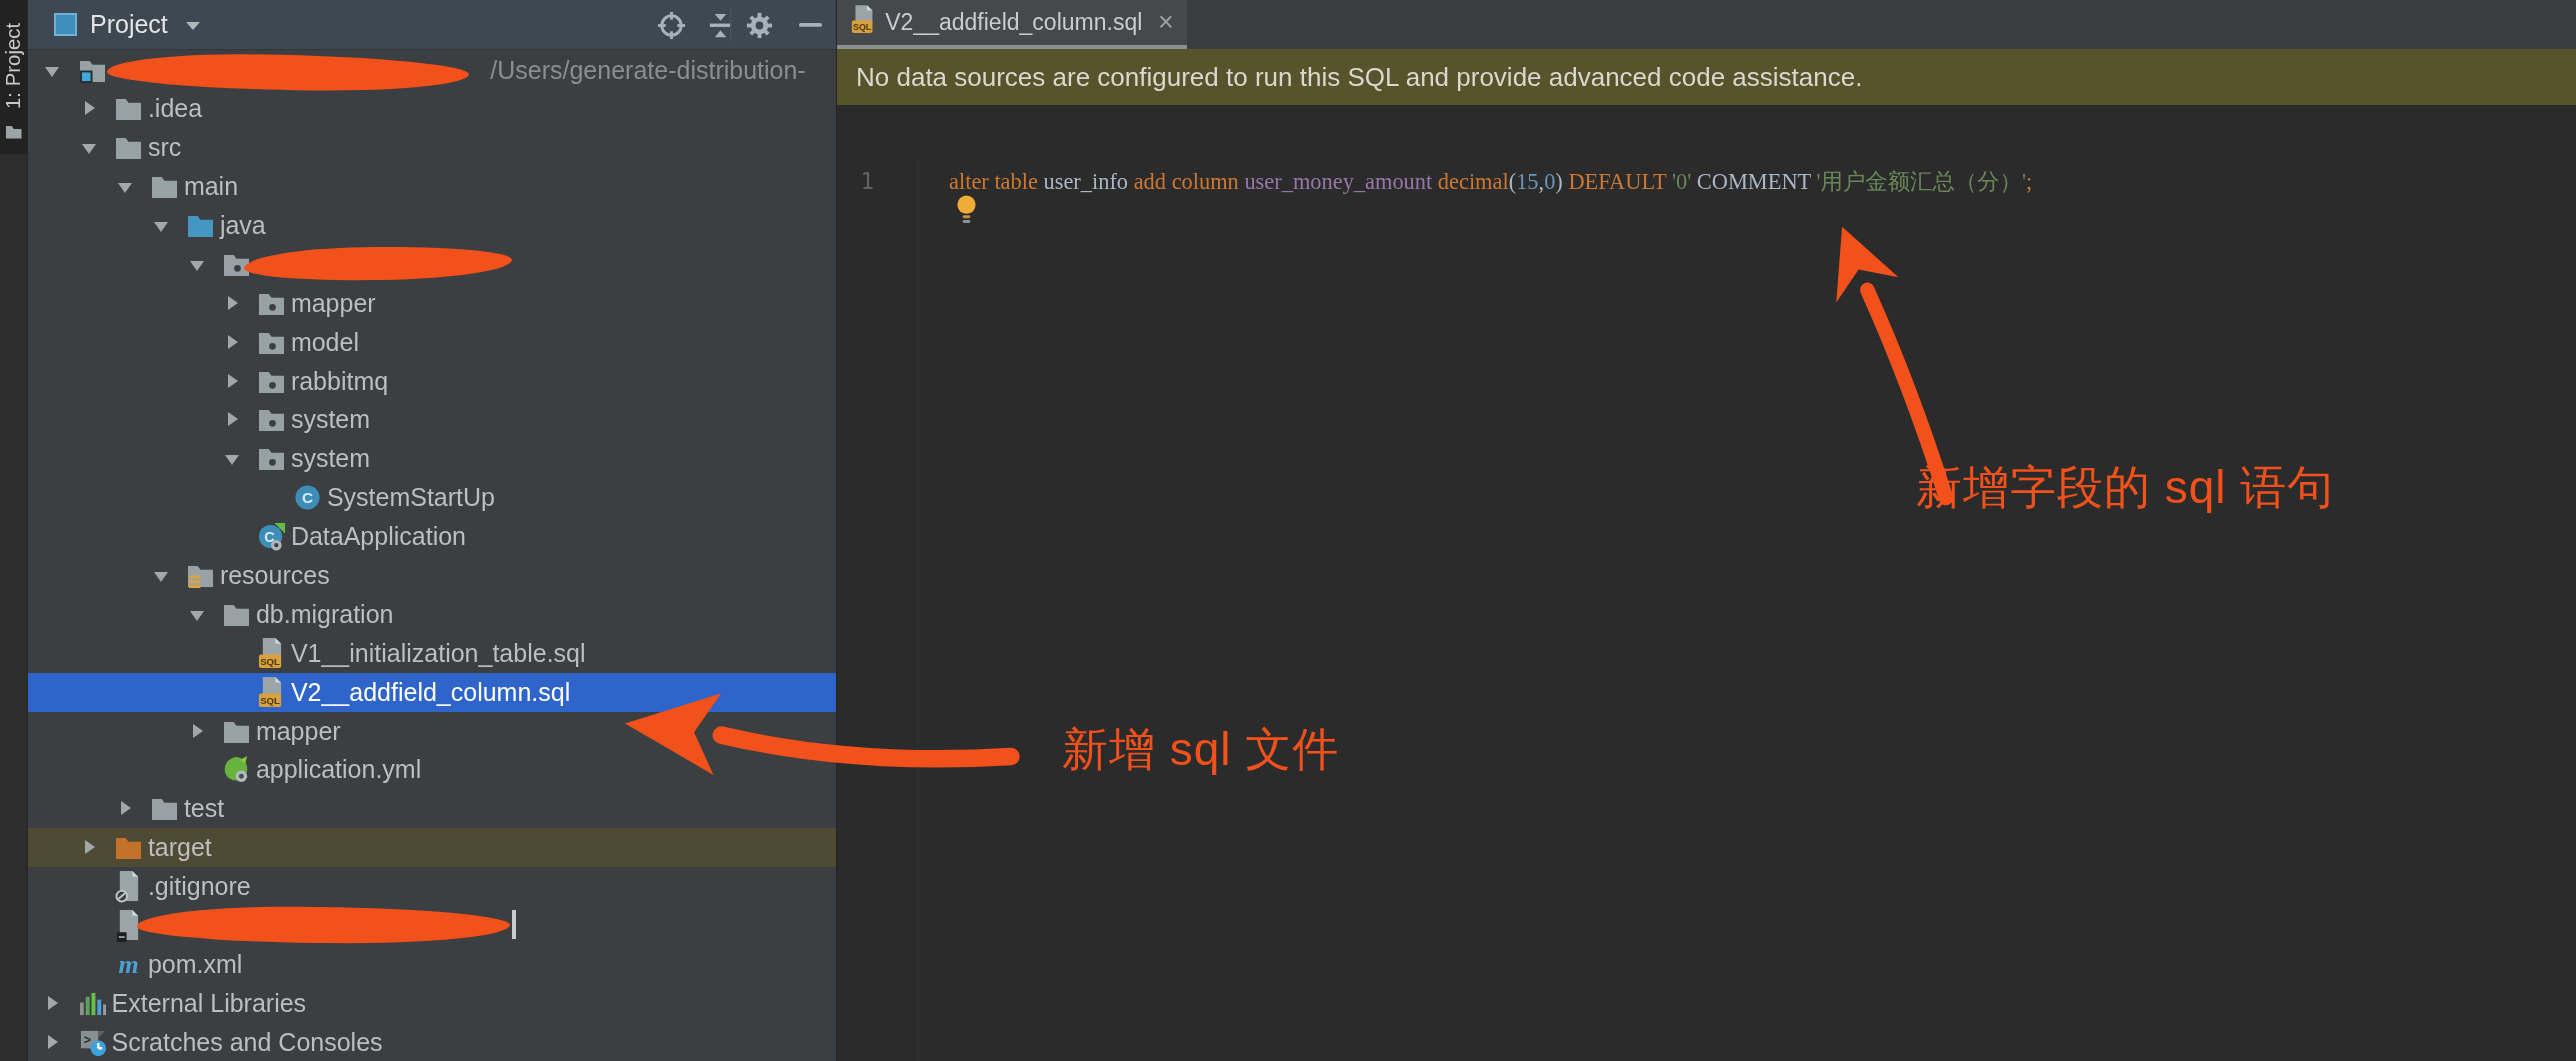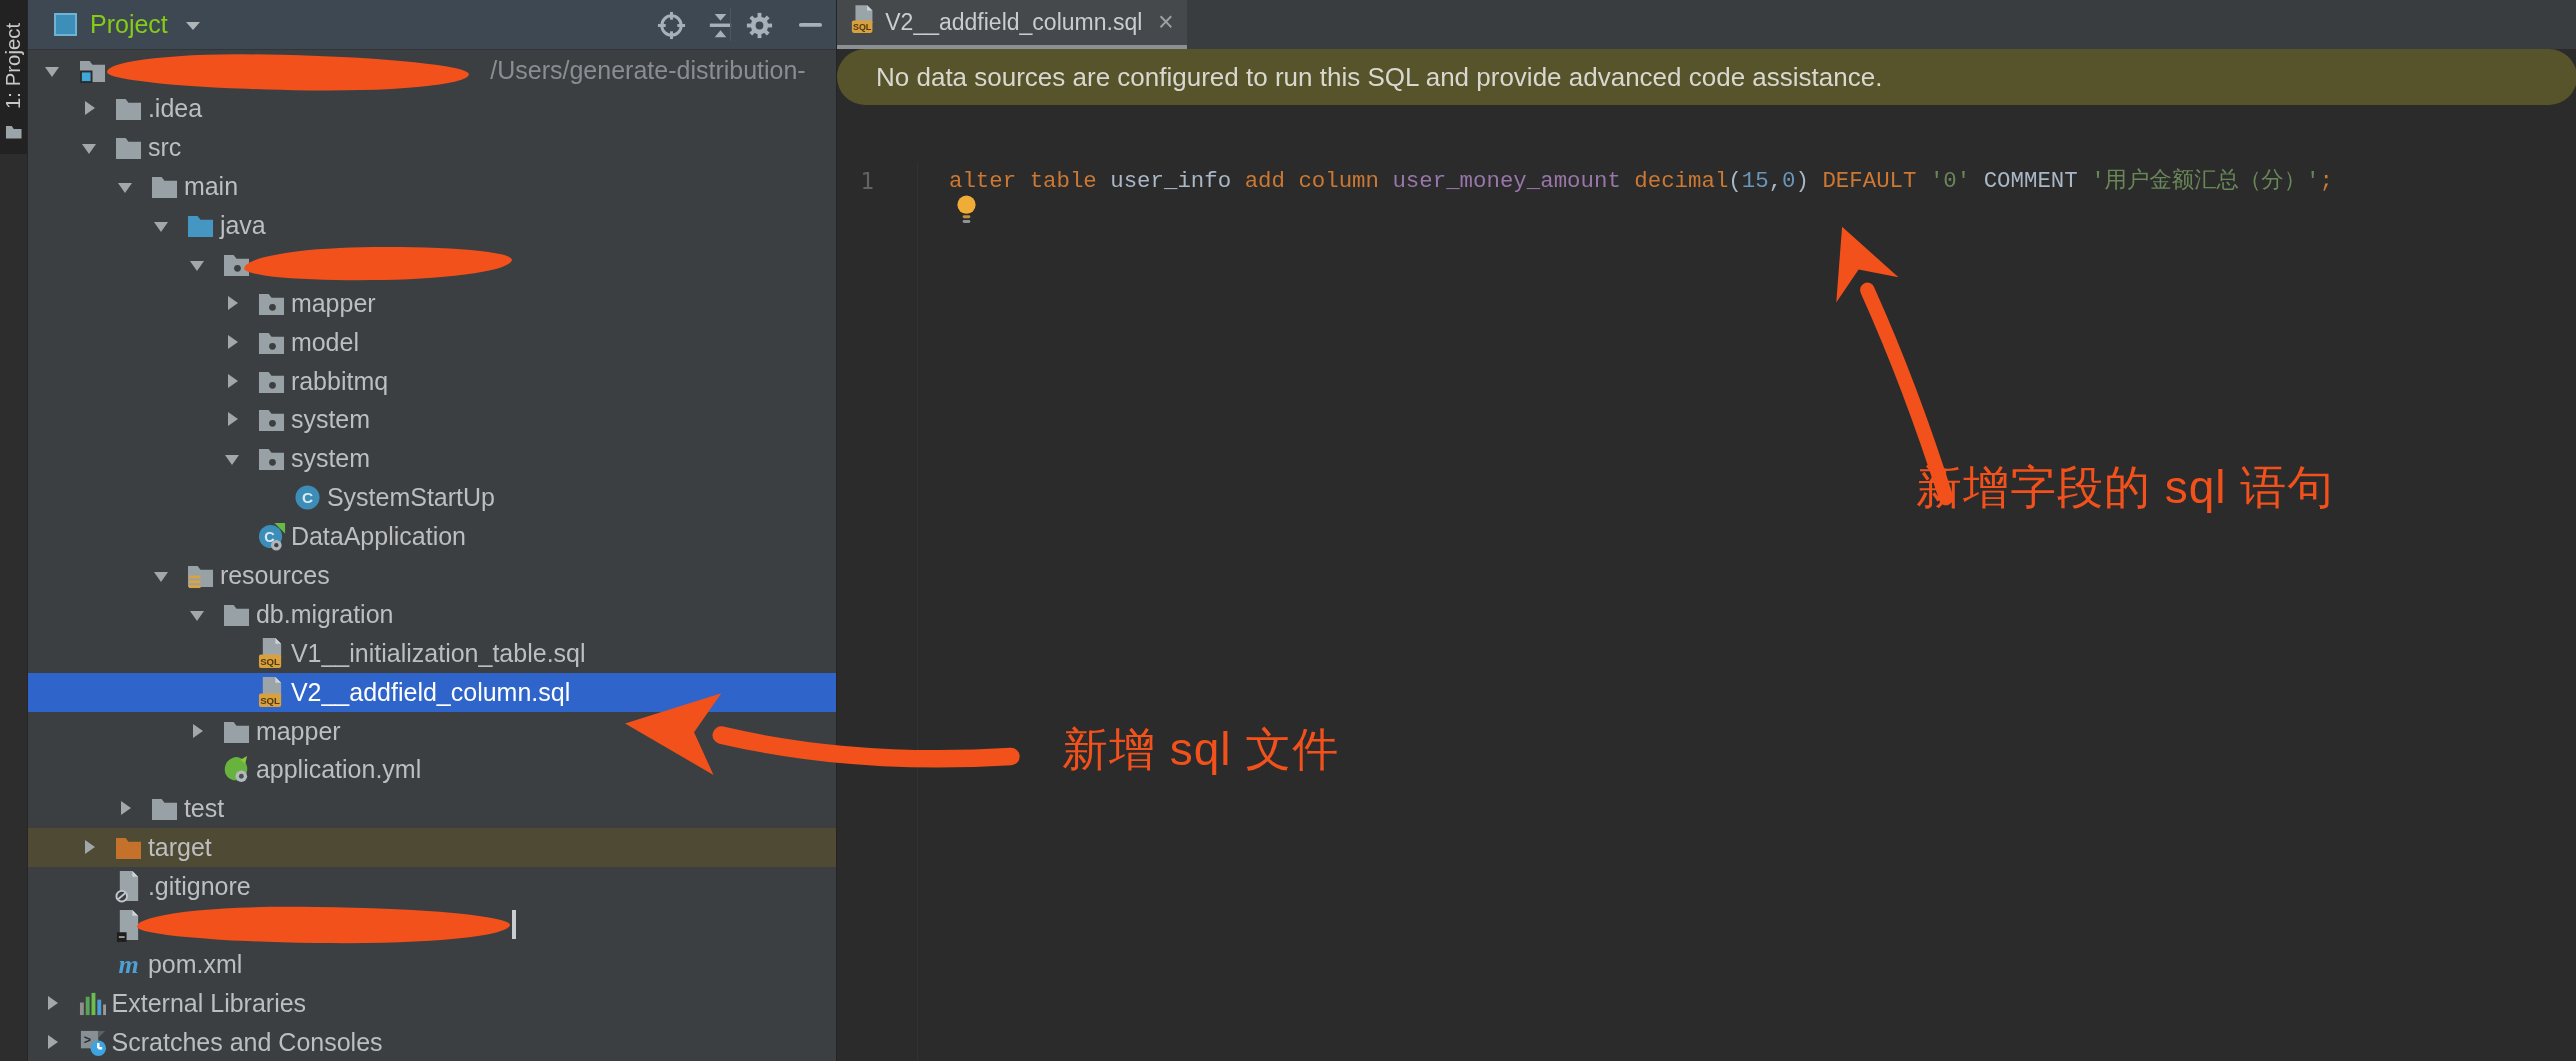--- a/index.html
+++ b/index.html
@@ -10,21 +10,21 @@
   #stripe{position:absolute;left:0;top:0;width:27px;height:1062px;background:#2D2D2D;border-right:1px solid #262626;}
   #stripe-active{position:absolute;left:0;top:0;width:27px;height:154px;background:#222222;}
   #stripe-label{position:absolute;top:7.8px;left:0;width:27px;height:115px;display:flex;align-items:center;justify-content:center;
     writing-mode:vertical-rl;transform:rotate(180deg);color:#C8C8C8;font-size:20.4px;}
   #stripe-folder{position:absolute;top:124px;left:4.9px;}
 
   
   #panel{position:absolute;left:28px;top:0;width:808px;height:1062px;background:#3C3F41;overflow:hidden;}
   #panel-header{position:absolute;left:0;top:0;width:808px;height:49px;background:#3D4853;border-bottom:1px solid #313537;}
   #ph-icon{position:absolute;left:26px;top:12.6px;width:23px;height:23px;background:#3D8FB9;border:2.9px solid #6FB3D4;box-sizing:border-box;}
-  #ph-title{position:absolute;left:62px;top:0;height:56px;line-height:49px;color:#84cc16;font-size:25px;}
+  #ph-title{position:absolute;left:62px;top:0;height:56px;line-height:49px;color:#e5e5e5;font-size:25px;}
   #ph-caret{position:absolute;left:158px;top:22.4px;width:0;height:0;border-left:7.8px solid transparent;border-right:7.8px solid transparent;border-top:8.7px solid #AFB5B9;}
   .ph-btn{position:absolute;top:9.7px;width:33px;height:31px;display:flex;align-items:center;justify-content:center;}
   #ph-sep{position:absolute;left:702px;top:7.8px;width:1px;height:33px;background:#4C5660;}
 
   
   #tree{position:absolute;left:0;top:0;width:808px;height:1062px;}
   .trow{position:absolute;left:0;width:808px;height:39px;display:flex;align-items:center;color:#BCBEC0;font-size:25px;white-space:nowrap;}
   .trow.selected{background:#2F65CA;color:#FFFFFF;}
   .trow.excluded{background:#4E4A33;}
   .t-arrow{width:35px;height:39px;flex:0 0 35px;position:relative;}
@@ -41,29 +41,29 @@
   .ann-text{position:absolute;color:#F2511B;font-size:46px;letter-spacing:1px;white-space:nowrap;}
   #arrows{position:absolute;left:0;top:0;pointer-events:none;}
 
   
   #editor{position:absolute;left:836px;top:0;width:1740px;height:1062px;background:#2B2B2B;border-left:1px solid #242424;}
   #tabbar{position:absolute;left:0;top:0;width:1740px;height:49px;background:#3A3D40;}
   #tab{position:absolute;left:0;top:0;height:49px;background:#45494C;border-bottom:4.9px solid #8A9093;box-sizing:border-box;
        display:flex;align-items:center;padding:0 13.6px;color:#C9CDD0;font-size:23px;}
   #tab-label{margin:0 7.8px 0 9.7px;}
   #tab-close{color:#9AA0A4;font-size:27px;margin-left:7.8px;line-height:1;}
-  .banner{position:absolute;left:0;width:1740px;background:#57542B;color:#D8D8D0;font-size:26px;display:flex;align-items:center;padding-left:39px;box-sizing:border-box;border-radius:28px;}
+  .banner{position:absolute;left:0;width:1740px;background:#57542B;color:#D8D8D0;font-size:26px;display:flex;align-items:center;padding-left:19px;box-sizing:border-box;}
   #banner1{top:49px;height:56px;}
   #banner-gap{position:absolute;left:0;top:105px;width:1740px;height:2.9px;background:#2B2B2B;}
   #banner2{top:108px;height:52px;border-bottom:1.9px solid #232323;}
   #gutter-num{position:absolute;left:0;top:162px;width:37px;height:39px;line-height:39px;text-align:right;
     color:#606366;font-size:22.4px;font-family:"DejaVu Sans Mono",monospace;}
   #gutter-line{position:absolute;left:80px;top:162px;width:1px;height:899px;background:#323232;}
   #code-line{position:absolute;left:112px;top:162px;height:39px;line-height:39px;white-space:pre;
-    font-family:Liberation Mono, monospace;font-size:22.4px;}
+    font-family:Liberation Serif, serif;font-size:22.4px;}
   .c-keyword{color:#CC7832;} .c-plain{color:#A9B7C6;} .c-column{color:#9876AA;} .c-number{color:#6897BB;} .c-string{color:#6A8759;}
   #bulb{position:absolute;left:117px;top:194px;}
 </style>
 </head>
 <body>
 
 <div id="app">
 
   <div id="stripe">
     <div id="stripe-active"></div>

